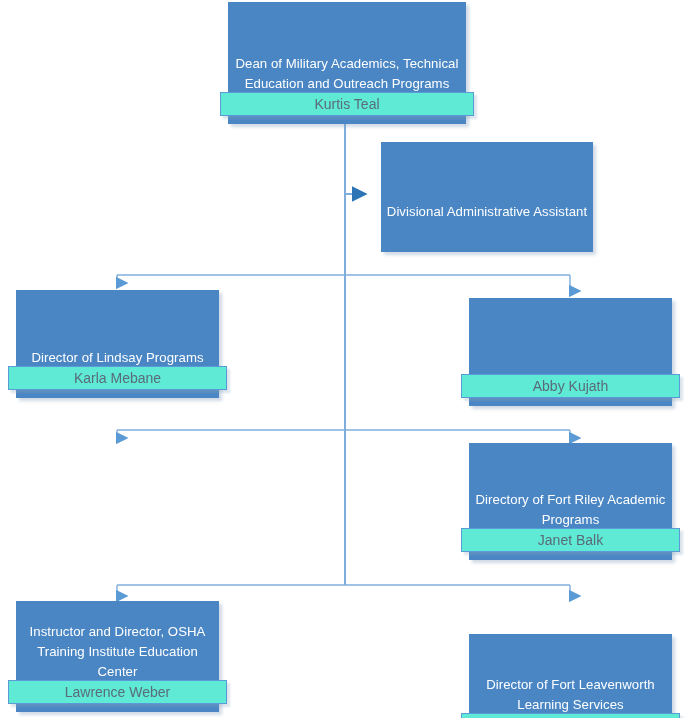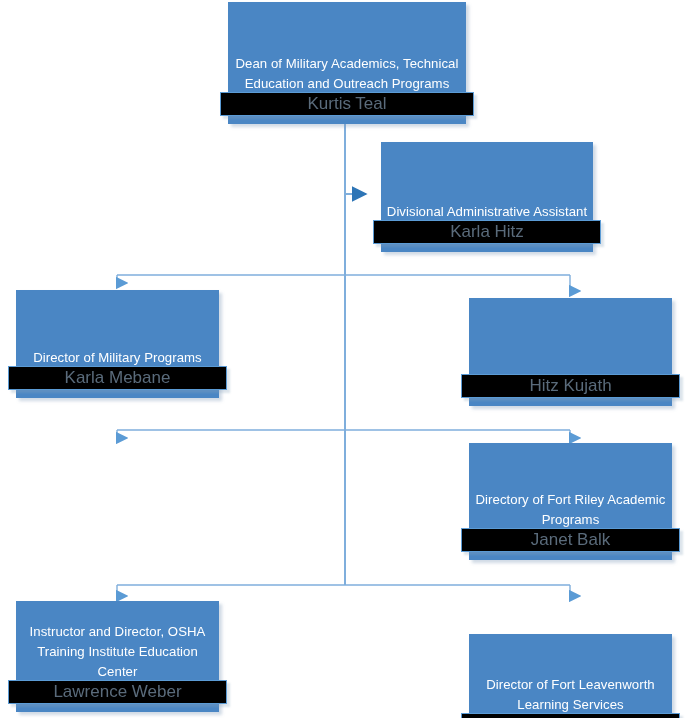--- a/index.html
+++ b/index.html
@@ -56,25 +56,25 @@
     letter-spacing: 0.05px;
   }
 
   .node-name {
     position: absolute;
     left: -8px;
     right: -8px;
     bottom: 8px;
     height: 24px;
     line-height: 22px;
-    background: #000000;
+    background: #5eead4;
     border: 1px solid #5B9BD5;
     text-align: center;
     color: #5A6B7B;
-    font-size: 17px;
+    font-size: 14px;
     box-shadow: 3px 3px 2px rgba(140,165,190,0.30);
   }
 </style>
 </head>
 <body>
 
 <div id="chart-canvas">
 
   <svg id="connector-layer" viewBox="0 0 689 718" width="689" height="718" xmlns="http://www.w3.org/2000/svg">
     <defs>
@@ -115,32 +115,31 @@
 
   <div class="node" style="left:228px; top:2px; width:238px; height:122px;">
     <div class="node-box"></div>
     <div class="node-title">Dean of Military Academics, Technical Education and Outreach Programs</div>
     <div class="node-name">Kurtis Teal</div>
   </div>
 
   <div class="node" style="left:372px; top:142px; width:212px; height:110px;margin-left:9px;">
     <div class="node-box"></div>
     <div class="node-title">Divisional Administrative Assistant</div>
-    <div class="node-name">Karla Hitz</div>
   </div>
 
   <div class="node" style="left:16px; top:290px; width:203px; height:108px;">
     <div class="node-box"></div>
-    <div class="node-title">Director of Military Programs</div>
+    <div class="node-title">Director of Lindsay Programs</div>
     <div class="node-name">Karla Mebane</div>
   </div>
 
   <div class="node" style="left:469px; top:298px; width:203px; height:108px;">
     <div class="node-box"></div>
-    <div class="node-name">Hitz Kujath</div>
+    <div class="node-name">Abby Kujath</div>
   </div>
 
 
   <div class="node" style="left:469px; top:443px; width:203px; height:117px;">
     <div class="node-box"></div>
     <div class="node-title">Directory of Fort Riley Academic Programs</div>
     <div class="node-name">Janet Balk</div>
   </div>
 
   <div class="node" style="left:16px; top:601px; width:203px; height:111px;">

